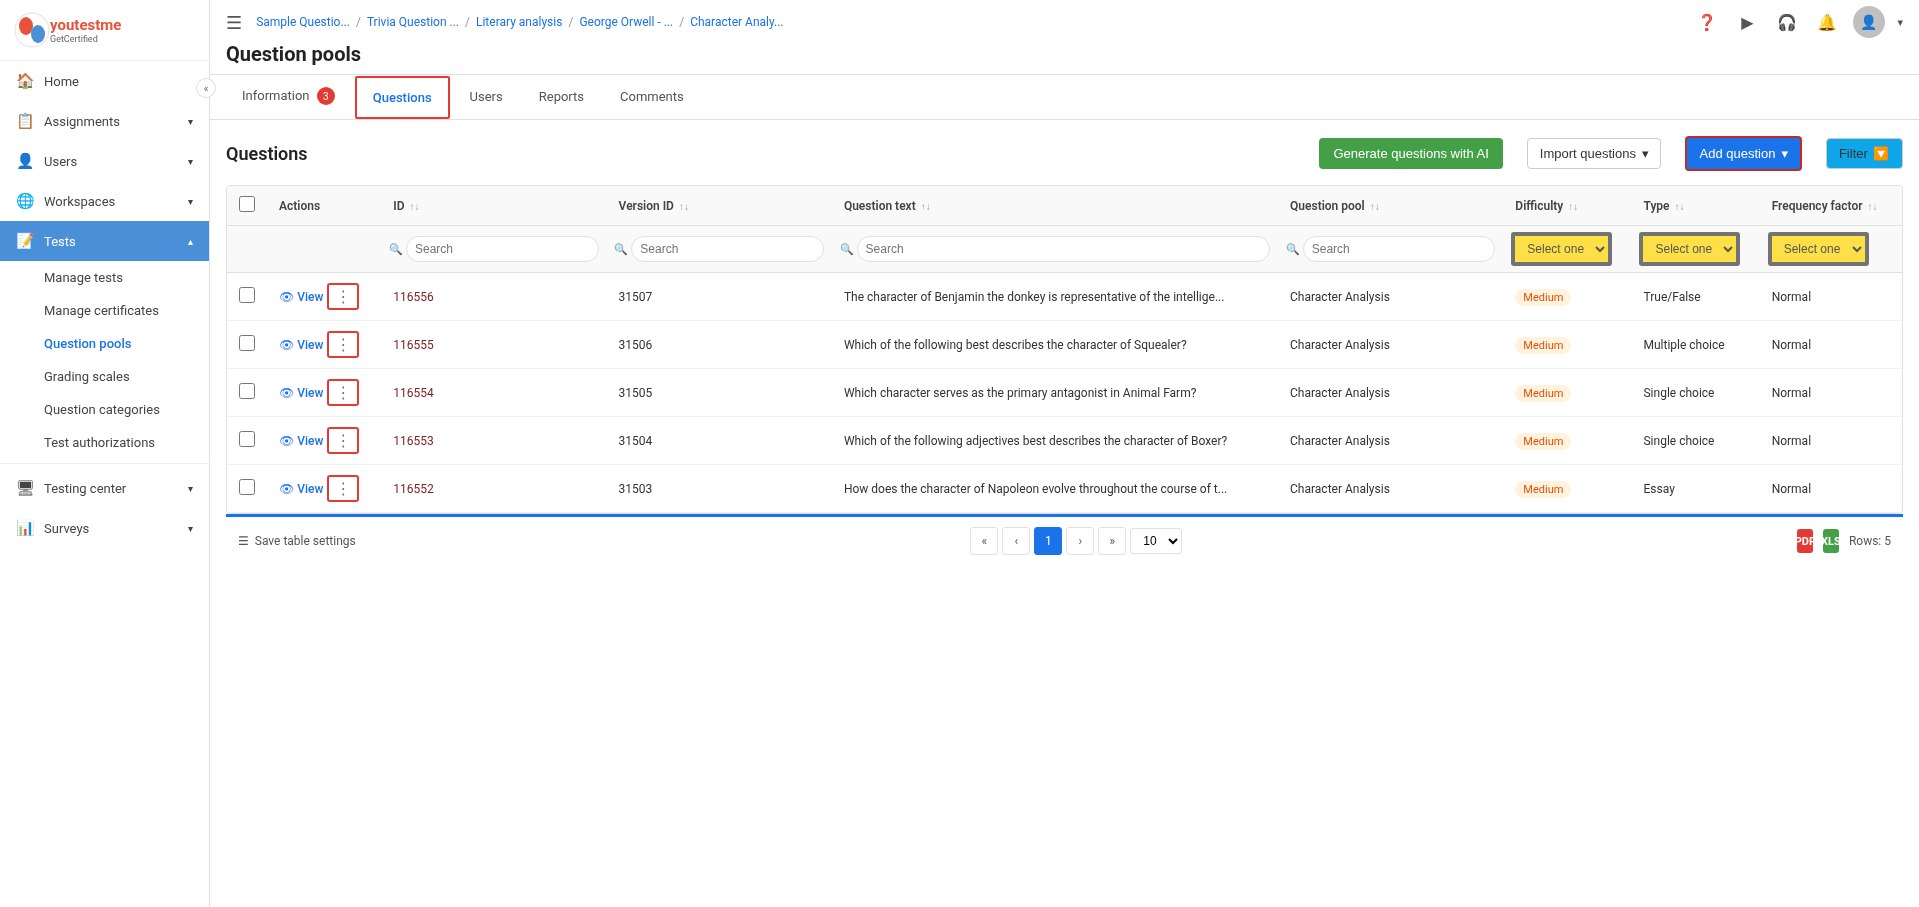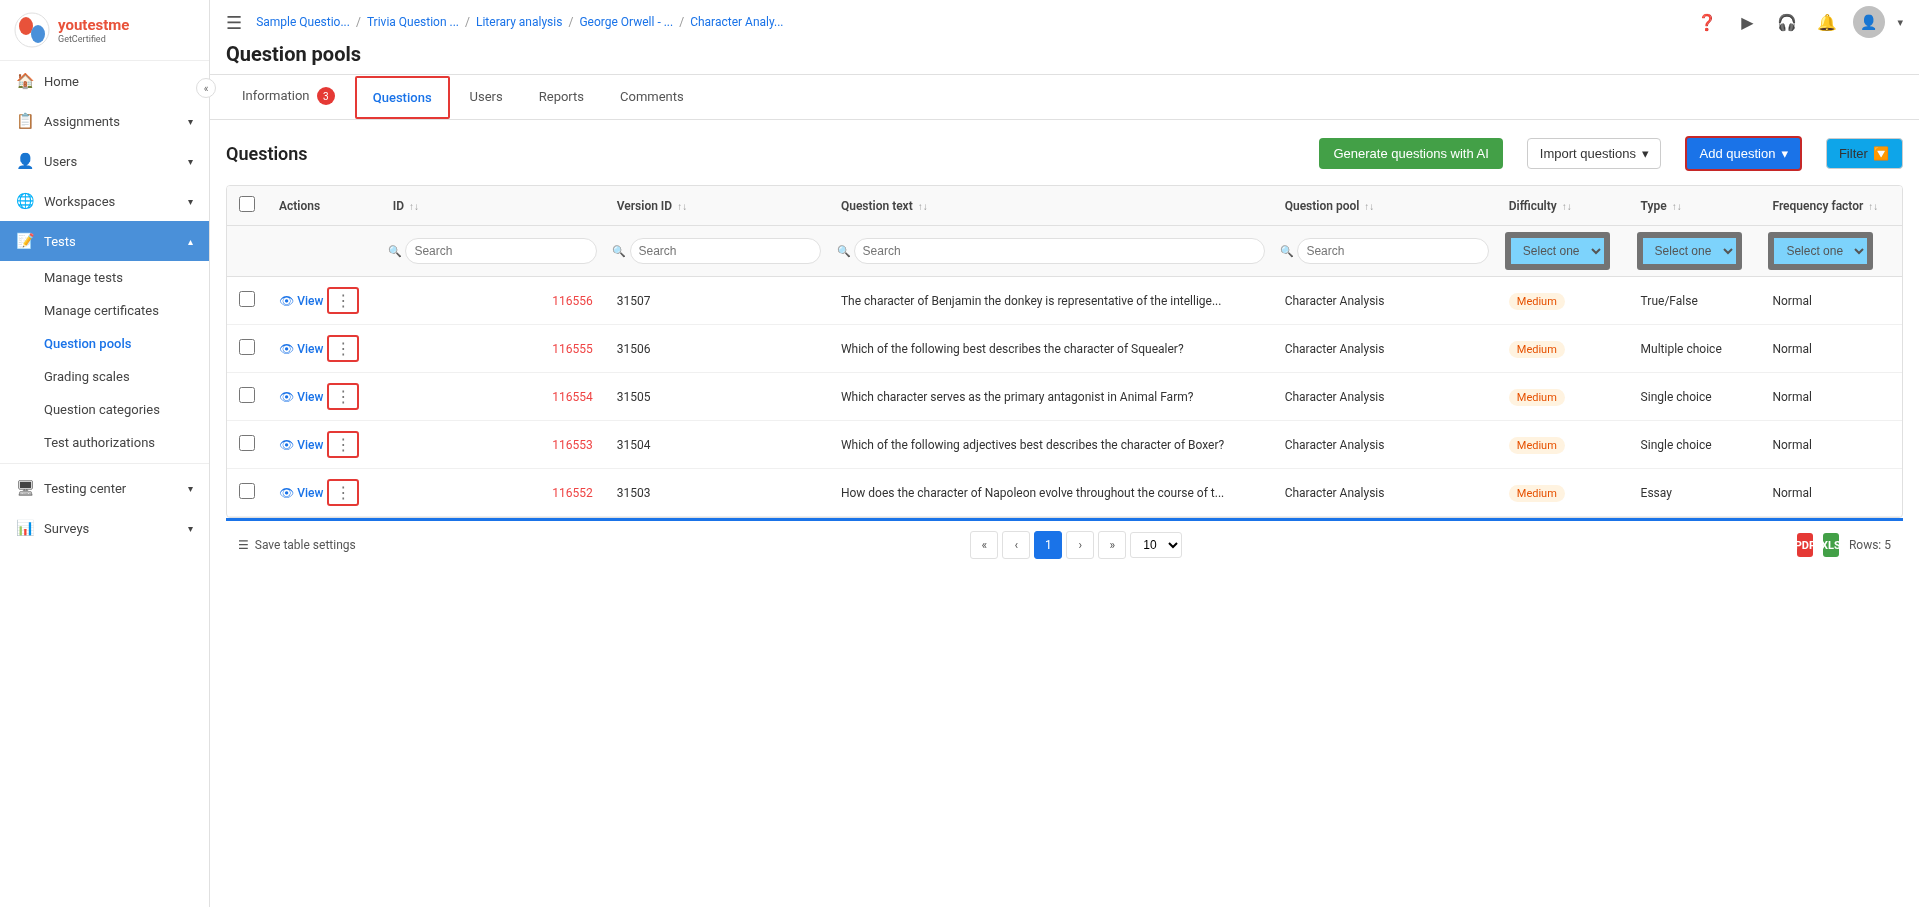--- a/index.html
+++ b/index.html
@@ -1,20 +1,20 @@
 <!DOCTYPE html>
 <html><head>
   <meta charset="utf-8">
   <style>
     * { box-sizing: border-box; margin: 0; padding: 0; }
     body { font-family: -apple-system, BlinkMacSystemFont, 'Segoe UI', Roboto, sans-serif; font-size: 13px; background: #f5f6fa; color: #333; display: flex; height: 100vh; overflow: hidden; }
 
     
     .sidebar { width: 210px; background: #fff; border-right: 1px solid #e0e0e0; display: flex; flex-direction: column; flex-shrink: 0; height: 100vh; overflow-y: auto; }
-    .sidebar-logo { padding: 12px 14px; display: flex; align-items: center; gap: 8px; border-bottom: 1px solid #eee; }
+    .sidebar-logo { padding: 12px 14px; display: flex; align-items: center; border-bottom: 1px solid #eee; }
     .logo-icon { width: 36px; height: 36px; }
     .logo-text { display: flex; flex-direction: column; }
     .logo-main { font-size: 15px; font-weight: 700; color: #e8523a; }
     .logo-sub { font-size: 9px; color: #666; }
     .sidebar-collapse { position: absolute; left: 196px; top: 78px; background: #fff; border: 1px solid #ddd; border-radius: 50%; width: 20px; height: 20px; display: flex; align-items: center; justify-content: center; cursor: pointer; font-size: 10px; color: #666; z-index: 10; }
     .nav-item { display: flex; align-items: center; padding: 11px 16px; cursor: pointer; color: #444; font-size: 13px; gap: 10px; }
     .nav-item.active { background: #4a90d9; color: #fff; }
     .nav-item .nav-icon { font-size: 15px; width: 18px; text-align: center; }
     .nav-item .arrow { margin-left: auto; font-size: 10px; }
     .nav-sub-item { padding: 9px 16px 9px 44px; cursor: pointer; color: #444; font-size: 13px; }
@@ -54,26 +54,26 @@
     .btn-filter { background: #0ea5e9; color: #333; border: 1px solid #ccc; padding: 7px 12px; border-radius: 4px; cursor: pointer; font-size: 13px; display: flex; align-items: center; gap: 6px; }
 
     
     .table-wrapper { border: 1px solid #e0e0e0; border-radius: 4px; overflow: hidden; }
     table { width: 100%; border-collapse: collapse; }
     thead tr { background: #f9f9f9; }
     th { padding: 10px 12px; text-align: left; font-weight: 600; font-size: 12px; color: #444; border-bottom: 1px solid #e0e0e0; white-space: nowrap; }
     th .sort-icon { color: #999; font-size: 10px; margin-left: 2px; }
     .search-row th { padding: 6px 8px; }
     .search-input { width: 100%; padding: 5px 8px; border: 1px solid #e0e0e0; border-radius: 13px; font-size: 12px; background: #fff; }
-    .select-filter { padding: 5px 8px; border: 6px solid #737373; border-radius: 3px; font-size: 12px; background: #7dd3fc; color: #555; cursor: pointer; }
+    .select-filter { padding: 5px 8px; border: 4px solid #737373; border-radius: 3px; font-size: 12px; background: #fde047; color: #555; cursor: pointer; }
     td { padding: 10px 12px; border-bottom: 1px solid #f0f0f0; font-size: 12px; color: #333; vertical-align: middle; }
     .row-checkbox { width: 16px; height: 16px; cursor: pointer; }
     .view-btn { display: flex; align-items: center; gap: 4px; color: #1a73e8; cursor: pointer; font-size: 12px; font-weight: 500; }
     .more-btn { cursor: pointer; color: #777; font-size: 16px; padding: 2px 6px; border-radius: 3px; border: 2px solid #e53935; }
-    .id-link { color: #ef4444; cursor: pointer; text-align: right; }
+    .id-link { color: #7f1d1d; cursor: pointer; }
     .question-text { color: #333; }
     .difficulty-badge { padding: 2px 8px; border-radius: 10px; font-size: 11px; }
     .difficulty-medium { background: #fff3e0; color: #e65100; }
 
     
     .pagination-bar { display: flex; align-items: center; padding: 10px 12px; background: #fff; border-top: 3px solid #1a73e8; gap: 8px; }
     .pagination-settings { display: flex; align-items: center; gap: 6px; color: #555; font-size: 12px; cursor: pointer; }
     .pag-spacer { flex: 1; display: flex; justify-content: center; align-items: center; gap: 4px; }
     .pag-btn { width: 28px; height: 28px; display: flex; align-items: center; justify-content: center; border: 1px solid #e0e0e0; border-radius: 3px; cursor: pointer; font-size: 12px; color: #555; background: #fff; }
     .pag-btn.active { background: #1a73e8; color: #fff; border-color: #1a73e8; }

